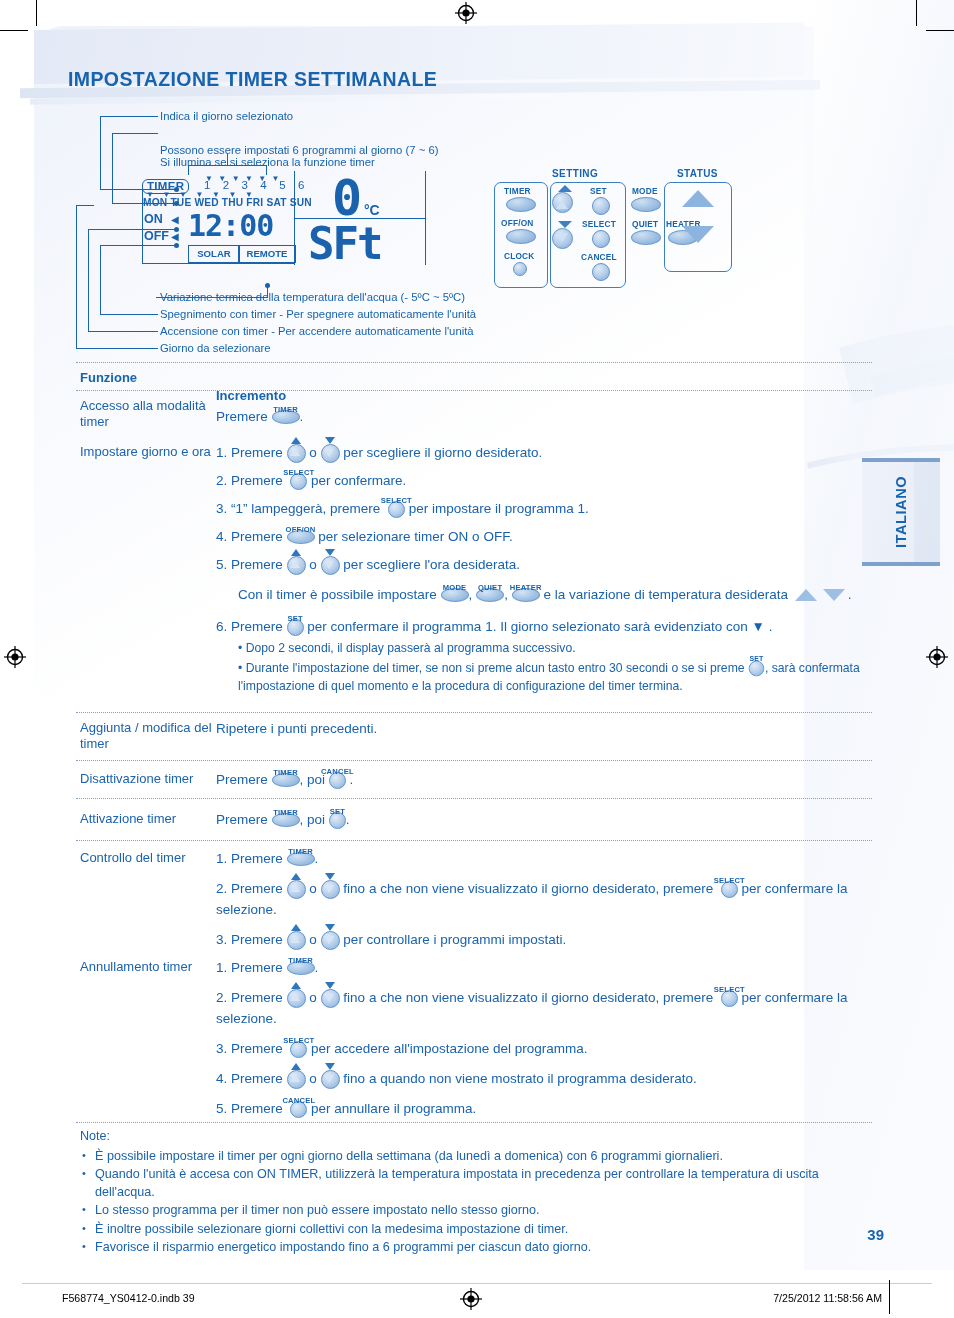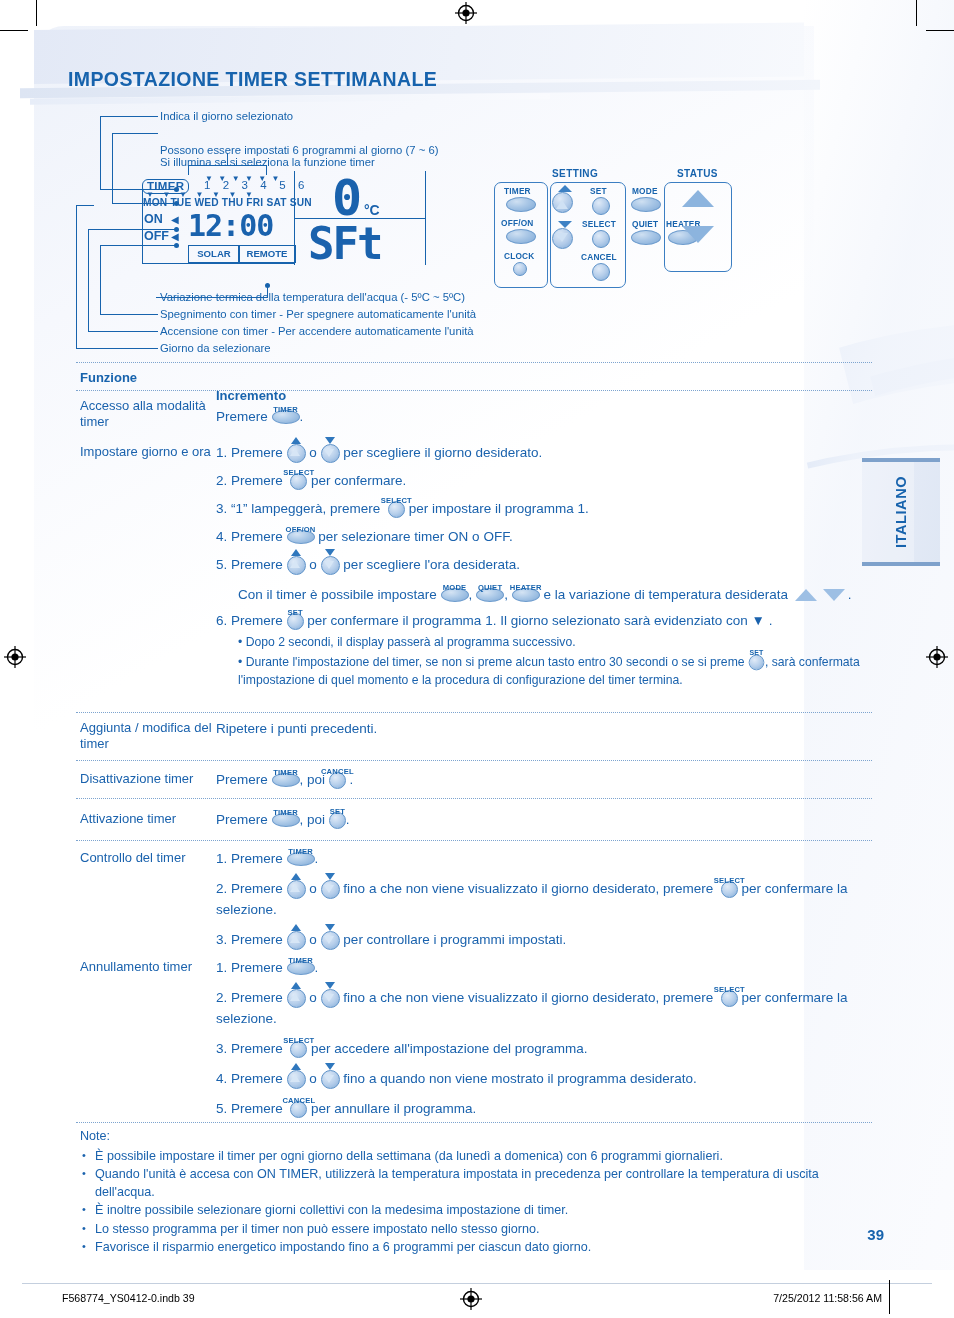--- a/index.html
+++ b/index.html
@@ -395,21 +395,21 @@
         <span>o</span>
         <span class="ib ib-arrow down"><span class="tip"></span><span class="gl"></span></span><span> per scegliere l'ora desiderata.</span>
       </div>
 
       <div class="stepline" style="margin-top:9px;margin-left:22px;">
         <span>Con il timer è possibile impostare </span><span class="ib ib-oval"><span class="cap">MODE</span></span><span>,</span>
         <span class="ib ib-oval"><span class="cap">QUIET</span></span><span>,</span>
         <span class="ib ib-oval"><span class="cap">HEATER</span></span><span> e la variazione di temperatura desiderata </span><span class="bigtri-inline up"></span><span class="bigtri-inline down"></span><span>.</span>
       </div>
 
-      <div class="stepline" style="margin-top:5px;">
+      <div class="stepline" style="margin-top:11px;">
         <span>6.</span>
         <span>Premere </span><span class="ib ib-round"><span class="cap">SET</span></span><span> per confermare il programma 1. Il giorno selezionato sarà evidenziato con ▼ .</span>
       </div>
 
       <div class="stepline sub" style="margin-top:0px;">
         <span>•</span>
         <span>Dopo 2 secondi, il display passerà al programma successivo.</span>
       </div>
 
 
@@ -500,22 +500,22 @@
     </div>
   </div>
 
   <div class="dotted" style="left:76px;top:1122px;width:796px;"></div>
 
   <div class="notes">
     <div class="nt">Note:</div>
     <ul>
       <li>È possibile impostare il timer per ogni giorno della settimana (da lunedì a domenica) con 6 programmi giornalieri.</li>
       <li style="width:760px;">Quando l'unità è accesa con ON TIMER, utilizzerà la temperatura impostata in precedenza per controllare la temperatura di uscita dell'acqua.</li>
+      <li>Lo stesso programma per il timer non può essere impostato nello stesso giorno.</li>
       <li>È inoltre possibile selezionare giorni collettivi con la medesima impostazione di timer.</li>
-      <li>Lo stesso programma per il timer non può essere impostato nello stesso giorno.</li>
       <li>Favorisce il risparmio energetico impostando fino a 6 programmi per ciascun dato giorno.</li>
     </ul>
   </div>
 
   <div class="pagenum">39</div>
 
   <div class="sidetab">
     <div class="bar" style="top:0;"></div>
     <div class="inner"></div>
     <div class="bar" style="bottom:0;top:auto;"></div>

